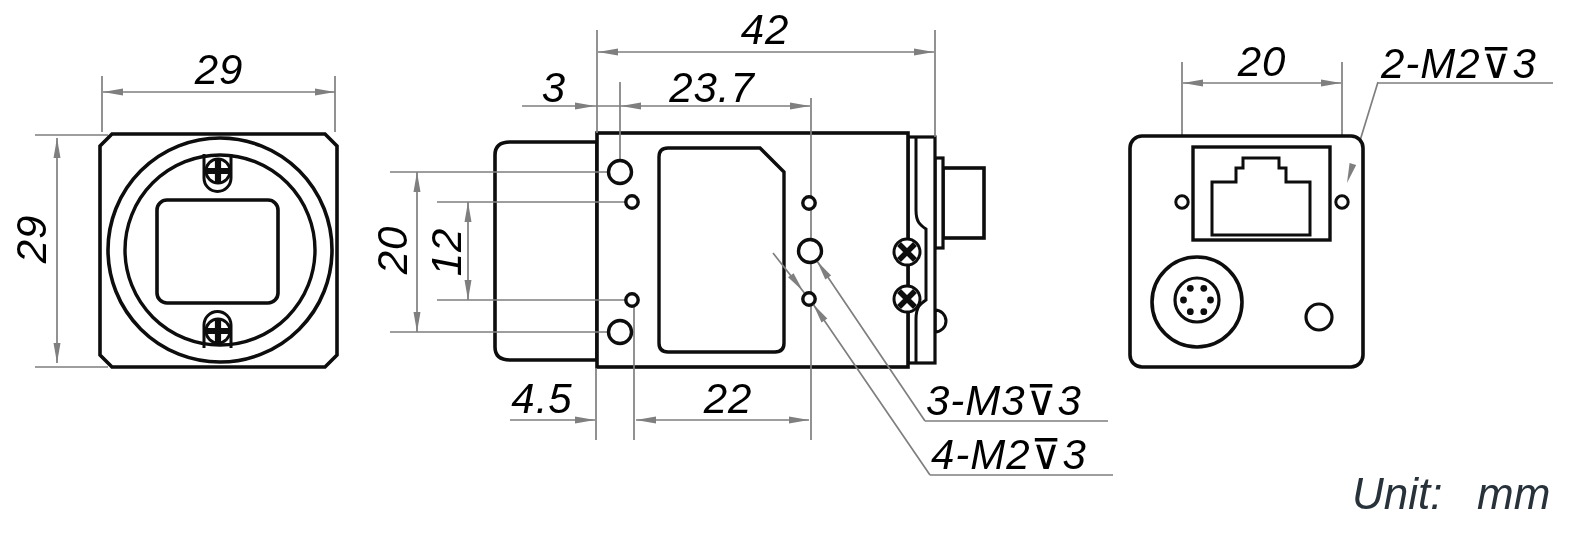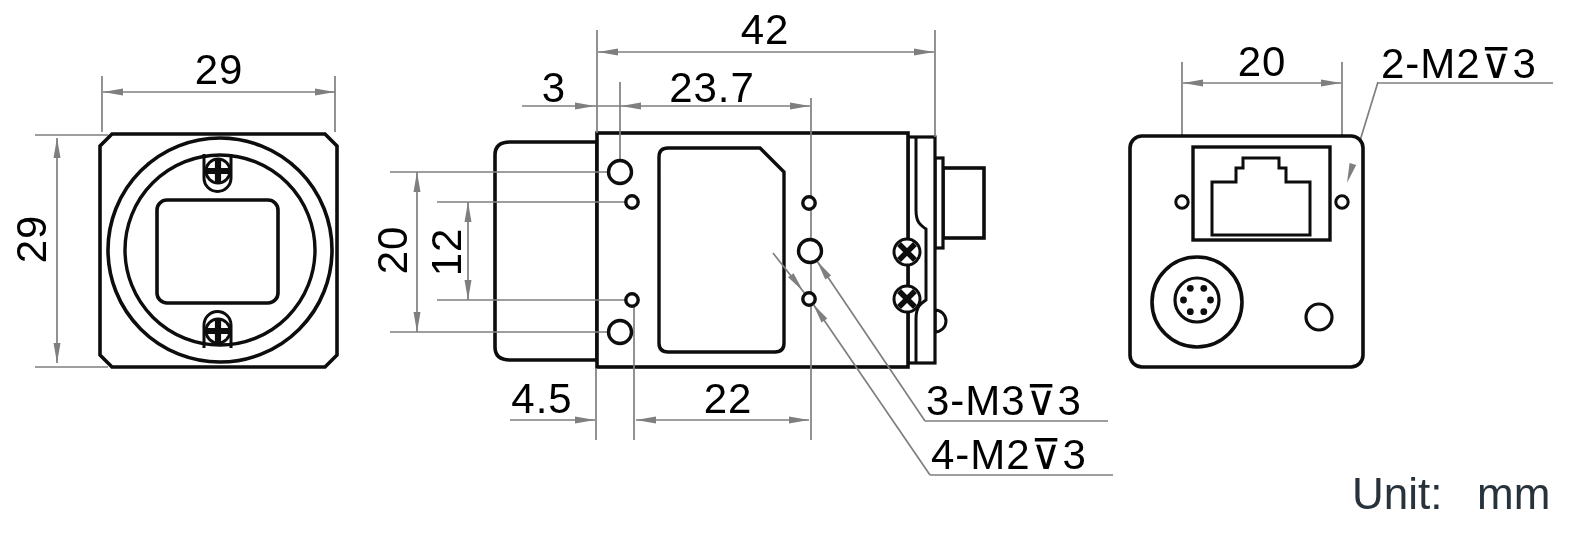--- a/index.html
+++ b/index.html
@@ -1,20 +1,20 @@
 <!DOCTYPE html>
 <html style="--outline: #0d0d0d; --dimension: #7f7f7f; --dim_text: #000000; --unit_text: #28323b; --background: #ffffff;"><head>
 <meta charset="utf-8">
 <style>
   :root{
     --outline:#0d0d0d; --dimension:#7f7f7f; --dim_text:#000000;
     --unit_text:#28323b; --background:#ffffff;
   }
   html,body{margin:0;padding:0;background:var(--background);}
-  .stage{position:relative;width:1490px;height:543px;background:var(--background);}
+  .stage{position:relative;width:1490px;height:543px;background:var(--background);font-style:italic;}
   svg{display:block;}
   .k{stroke:var(--outline);fill:#fff;}
   .kn{stroke:var(--outline);fill:none;}
   .kb{fill:var(--outline);stroke:none;}
   .w30{stroke-width:3.0}.w32{stroke-width:3.2}.w34{stroke-width:3.4}.w36{stroke-width:3.6}.w55{stroke-width:5.5;stroke-linecap:butt}.w60{stroke-width:6.2;stroke-linecap:butt}
   .d{stroke:var(--dimension);fill:none;stroke-width:1.7;}
   .da{fill:var(--dimension);stroke:none;}
   .t{font-family:"Liberation Sans","DejaVu Sans",sans-serif;font-size:42px;fill:var(--dim_text);letter-spacing:1px;}
   .tm{text-anchor:middle;}
   .tu{font-family:"Liberation Sans","DejaVu Sans",sans-serif;font-size:44px;fill:var(--unit_text);}

